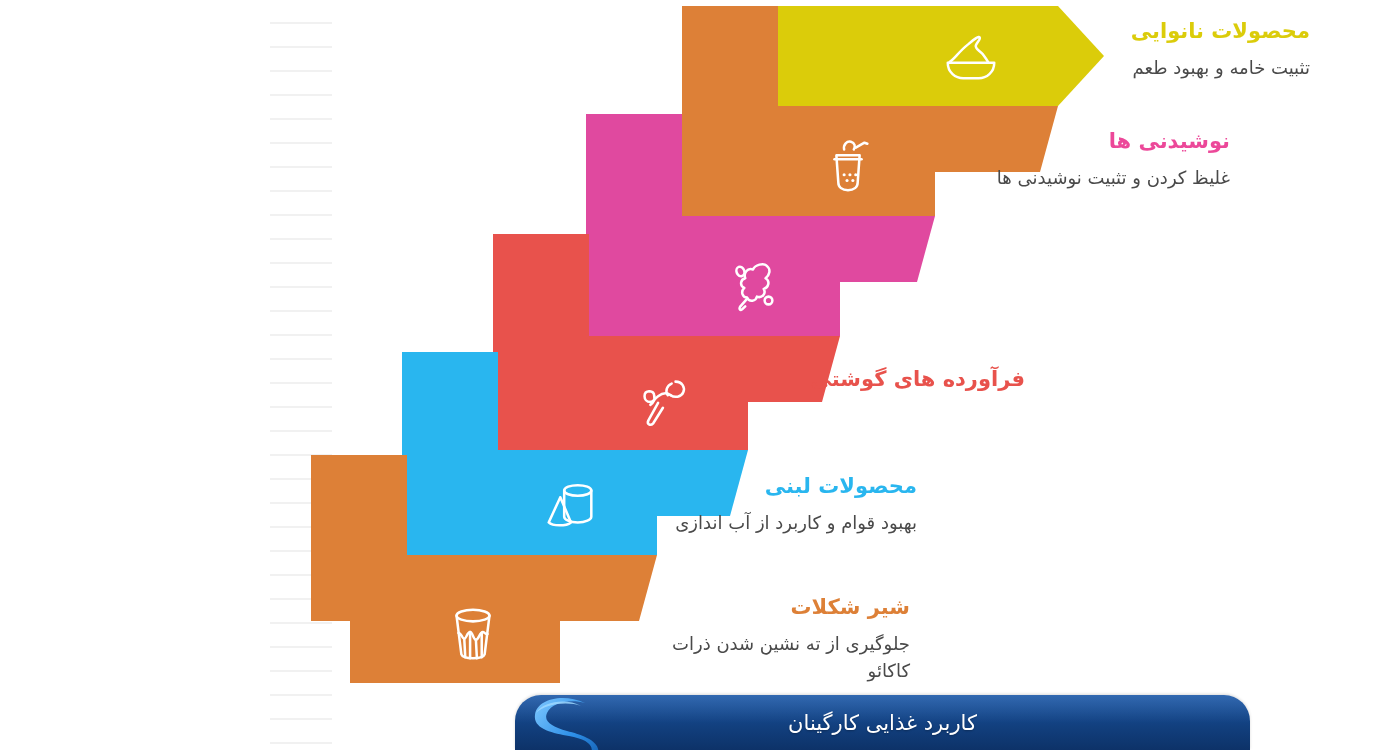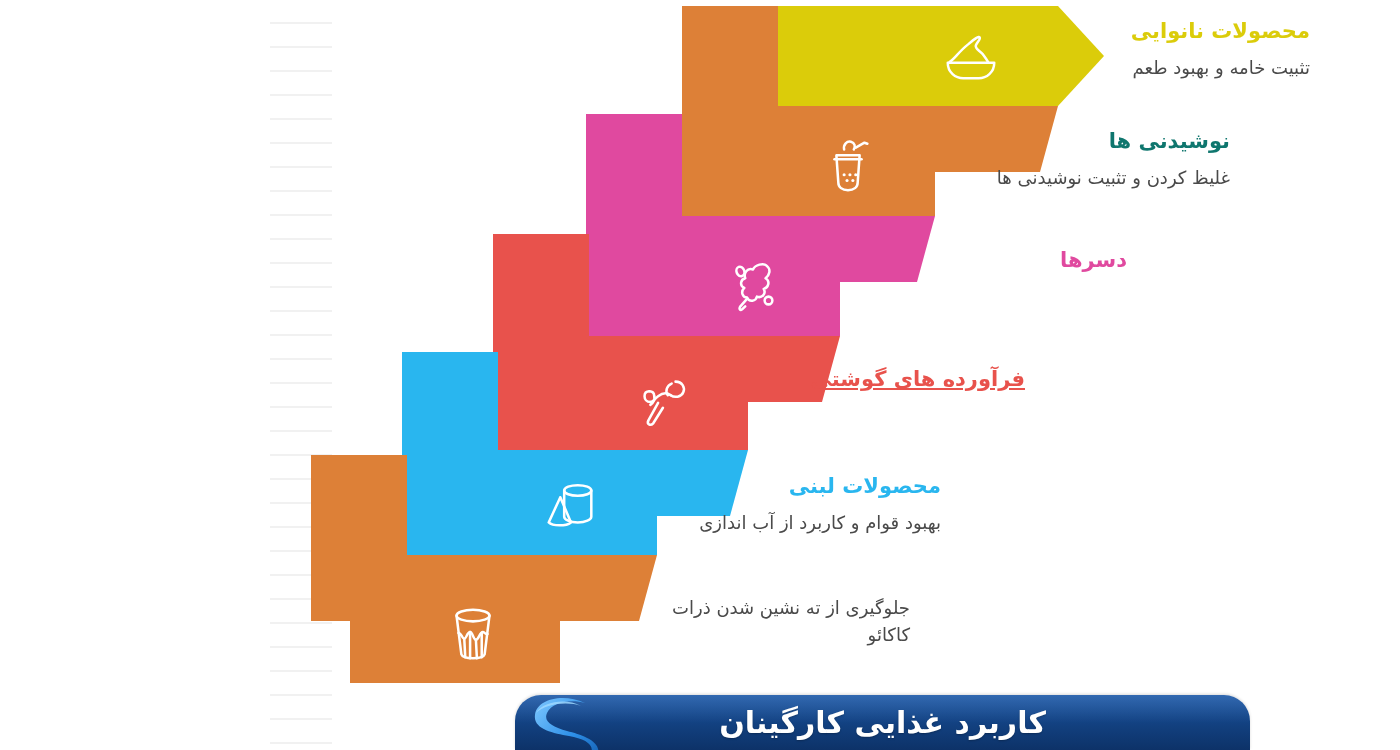--- a/index.html
+++ b/index.html
@@ -38,21 +38,21 @@
   
   #banner{
     position:absolute;left:335px;top:695px;width:735px;height:55px;
     background:linear-gradient(180deg,#1b58a8 0%,#12407f 55%,#0d3268 100%);
     border-radius:26px 26px 0 0;
     display:flex;align-items:center;justify-content:center;
     box-shadow:0 -1px 3px rgba(0,0,0,.15);
     overflow:hidden;
   }
   #banner .blabel{
-    color:#ffffff;font-weight:bold;font-size:30px;direction:rtl;
+    color:#ffffff;font-weight:normal;font-size:21px;direction:rtl;
     white-space:nowrap;letter-spacing:0;z-index:3;position:relative;
     text-shadow:0 1px 2px rgba(0,0,0,.25);
   }
   #logo-s{position:absolute;left:8px;top:-6px;width:90px;height:86px;z-index:4;}
   #banner-sheen{
     position:absolute;left:0;top:0;width:100%;height:50%;
     background:linear-gradient(180deg,rgba(255,255,255,.10),rgba(255,255,255,0));
     z-index:1;pointer-events:none;
   }
 </style>
@@ -96,90 +96,90 @@
       <path d="M20 22 L44 22 L42 50 C42 55 38 58 32 58 C26 58 22 55 22 50 Z"></path>
       <path d="M18 26 L46 26"></path>
       <circle cx="28" cy="42" r="1.6" fill="#fff" stroke="none"></circle>
       <circle cx="34" cy="42" r="1.6" fill="#fff" stroke="none"></circle>
       <circle cx="40" cy="42" r="1.6" fill="#fff" stroke="none"></circle>
       <circle cx="31" cy="48" r="1.6" fill="#fff" stroke="none"></circle>
       <circle cx="37" cy="48" r="1.6" fill="#fff" stroke="none"></circle>
     </svg>
         </div></div>
       <div class="txt" style="left: 760px; top: 128px; width: 290px;">
-        <p class="ttl" style="color: #0f766e;">نوشیدنی ها</p>
+        <p class="ttl" style="color: #ec4899;">نوشیدنی ها</p>
         <p class="sub" style="color: rgb(74, 74, 74);">غلیظ کردن و تثبیت نوشیدنی ها</p>
       </div>
       <div class="step" style="left: 313px; top: 234px;"><svg width="351" height="172" viewBox="0 0 351 172">
           <path d="M 0 0 L 96 0 L 347 102 L 329 168
                 L 0 168 Z" fill="#e8524c"></path>
           <rect x="96" y="0" width="251" height="102" fill="#e0499f"></rect>
         </svg><div class="icon-wrap" style="left: 229px; top: 20px; width: 62px; height: 62px;">
     <svg viewBox="0 0 64 64" width="62" height="62" fill="none" stroke="#fff" stroke-width="2.6" stroke-linecap="round" stroke-linejoin="round">
       <path d="M46 12 C51 16 49 22 45 25 C50 28 48 35 43 36
                C46 41 41 46 36 44 C35 49 28 50 26 45
                C21 45 19 39 23 35 C18 33 19 26 24 25
                C22 20 26 14 32 16 C34 11 43 9 46 12 Z"></path>
       <path d="M26 46 L19 54 C17 57 19 59 21 57 L24 54"></path>
       <ellipse cx="19" cy="18" rx="4" ry="5" transform="rotate(-20 19 18)"></ellipse>
       <circle cx="48" cy="48" r="4"></circle>
     </svg>
         </div></div>
       <div class="txt" style="left: 667px; top: 247px; width: 280px;">
-        <p class="ttl" style="color: rgb(224, 73, 159);">دسرها</p>
       </div>
       <div class="step" style="left: 222px; top: 352px;"><svg width="350" height="168" viewBox="0 0 350 168">
           <path d="M 0 0 L 96 0 L 346 98 L 328 164
                 L 0 164 Z" fill="#29b6ef"></path>
           <rect x="96" y="0" width="250" height="98" fill="#e8524c"></rect>
         </svg><div class="icon-wrap" style="left: 228px; top: 18px; width: 62px; height: 62px;">
     <svg viewBox="0 0 64 64" width="62" height="62" fill="none" stroke="#fff" stroke-width="2.6" stroke-linecap="round" stroke-linejoin="round">
       <path d="M47 12 C54 12 57 18 55 23 C53 28 46 29 42 26"></path>
       <path d="M42 26 C38 23 33 24 29 27 C25 30 24 33 21 33"></path>
       <path d="M21 33 C17 33 15 30 15 27 C15 24 17 22 20 22"></path>
       <path d="M20 22 C23 22 25 24 25 27"></path>
       <path d="M25 27 C26 31 24 34 21 36"></path>
       <path d="M29 34 L19 52 C17 56 21 58 24 55 L34 39"></path>
       <path d="M43 14 C38 16 36 22 39 26"></path>
     </svg>
         </div></div>
       <div class="txt" style="left: 575px; top: 366px; width: 270px;">
-        <p class="ttl" style="color: rgb(232, 82, 76); text-decoration: underline;">فرآورده های گوشتی</p>
+        <p class="ttl" style="color: rgb(232, 82, 76);">فرآورده های گوشتی</p>
       </div>
       <div class="step" style="left: 131px; top: 455px;"><svg width="350" height="170" viewBox="0 0 350 170">
           <path d="M 0 0 L 96 0 L 346 100 L 328 166
                 L 0 166 Z" fill="#dd8037"></path>
           <rect x="96" y="0" width="250" height="100" fill="#29b6ef"></rect>
         </svg><div class="icon-wrap" style="left: 228px; top: 19px; width: 62px; height: 62px;">
     <svg viewBox="0 0 64 64" width="62" height="62" fill="none" stroke="#fff" stroke-width="2.6" stroke-linecap="round" stroke-linejoin="round">
       <ellipse cx="40" cy="17" rx="14" ry="5.5"></ellipse>
       <path d="M26 17 L26 44 C26 47 32 50 40 50 C48 50 54 47 54 44 L54 17"></path>
       <path d="M22 24 L10 50 C14 54 28 54 33 50 L22 24 Z"></path>
     </svg>
         </div></div>
-      <div class="txt" style="left: 486px; top: 473px; width: 275px;">
+      <div class="txt" style="left: 462px; top: 473px; width: 275px;">
         <p class="ttl" style="color: rgb(41, 182, 239);">محصولات لبنی</p>
         <p class="sub" style="color: rgb(74, 74, 74);">بهبود قوام و کاربرد از آب اندازی</p>
       </div>
       <div class="step" style="left: 74px; top: 583px;"><svg width="310" height="104" viewBox="0 0 310 104">
           <rect x="96" y="0" width="210" height="100" fill="#dd8037"></rect>
         </svg><div class="icon-wrap" style="left: 188px; top: 19px; width: 62px; height: 62px;">
     <svg viewBox="0 0 64 64" width="62" height="62" fill="none" stroke="#fff" stroke-width="2.6" stroke-linecap="round" stroke-linejoin="round">
       <ellipse cx="32" cy="14" rx="17" ry="6"></ellipse>
       <path d="M15 14 L20 54 C21 57 26 58 32 58 C38 58 43 57 44 54 L49 14"></path>
       <path d="M17 32 C20 32 21 38 23 38 C25 38 26 31 29 31
                C32 31 32 39 35 39 C38 39 39 31 42 31
                C44 31 45 34 47 33"></path>
       <path d="M23 38 L24 57"></path>
             <path d="M29 31 L29 58"></path>
             <path d="M35 39 L36 58"></path>
       <path d="M41 32 L41 57"></path>
     </svg>
         </div></div>
       <div class="txt" style="left: 455px; top: 594px; width: 275px;">
+        <p class="ttl" style="color: rgb(221, 128, 55);">شیر شکلات</p>
         <p class="sub" style="color: rgb(74, 74, 74);">جلوگیری از ته نشین شدن ذرات کاکائو</p>
       </div>
     </div>
 
   <div id="banner">
     <div id="banner-sheen"></div>
     <svg id="logo-s" viewBox="0 0 90 86">
       <defs>
         <linearGradient id="sgrad" x1="0" y1="0" x2="1" y2="1">
           <stop offset="0%" stop-color="#7ec8ff"></stop>

